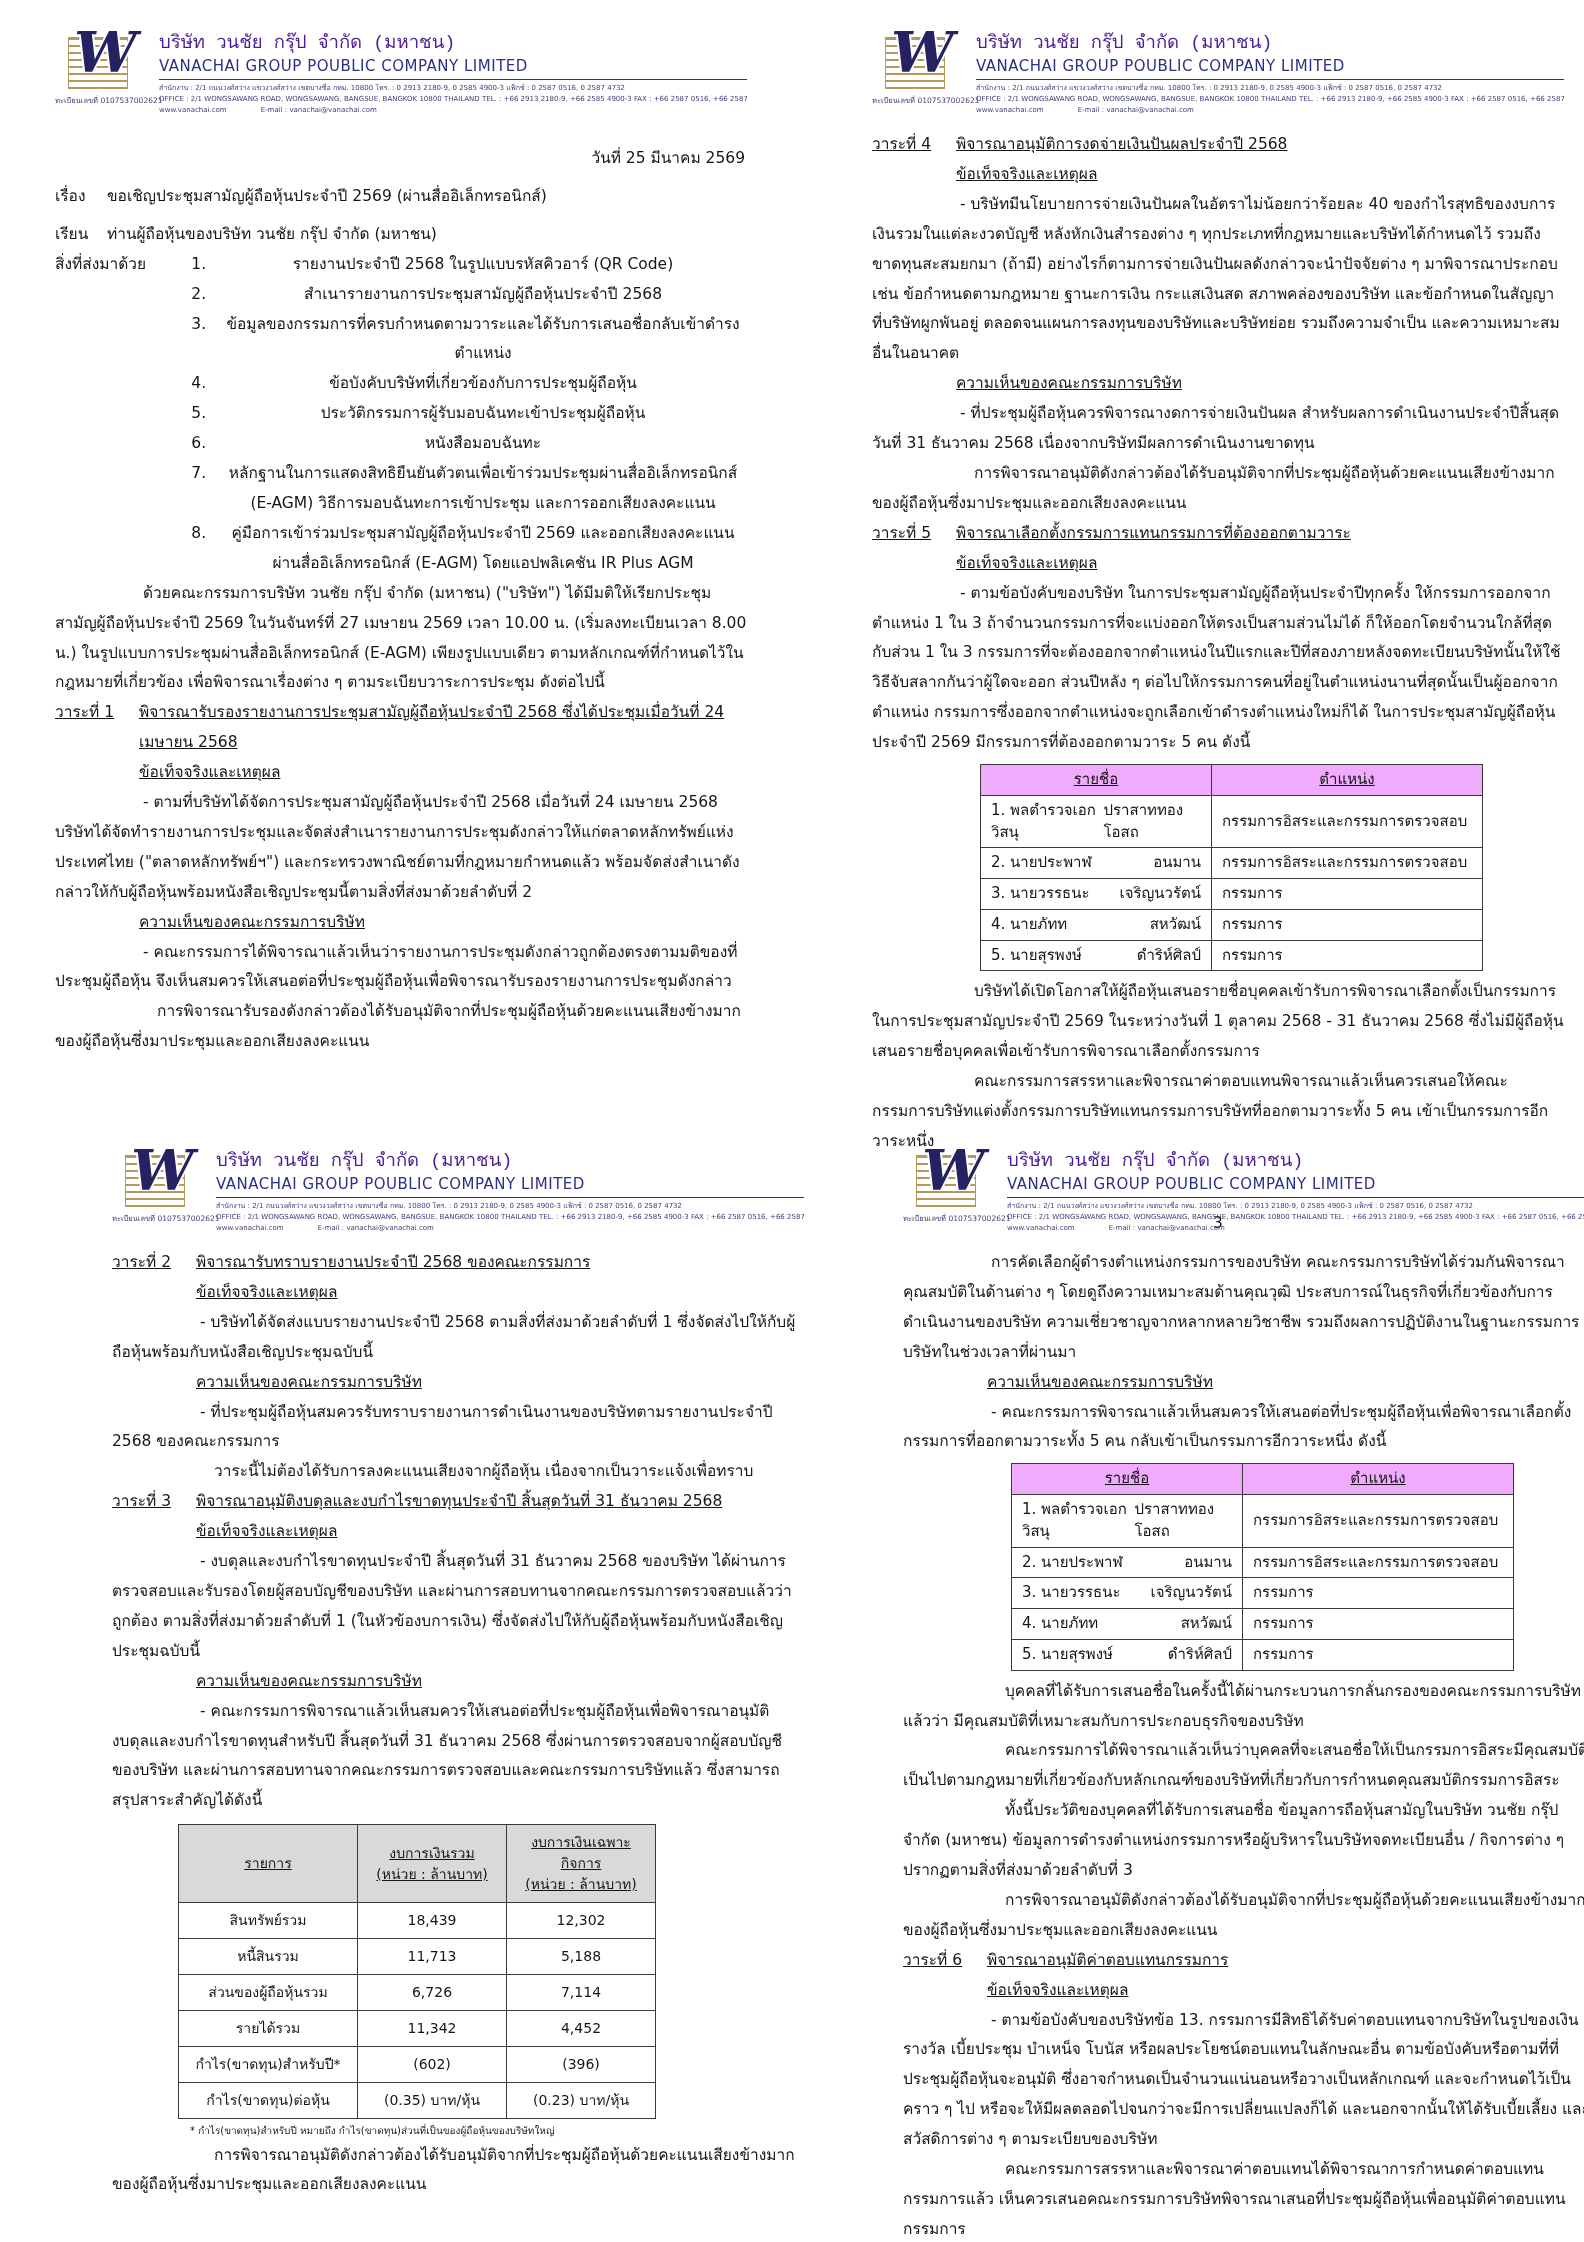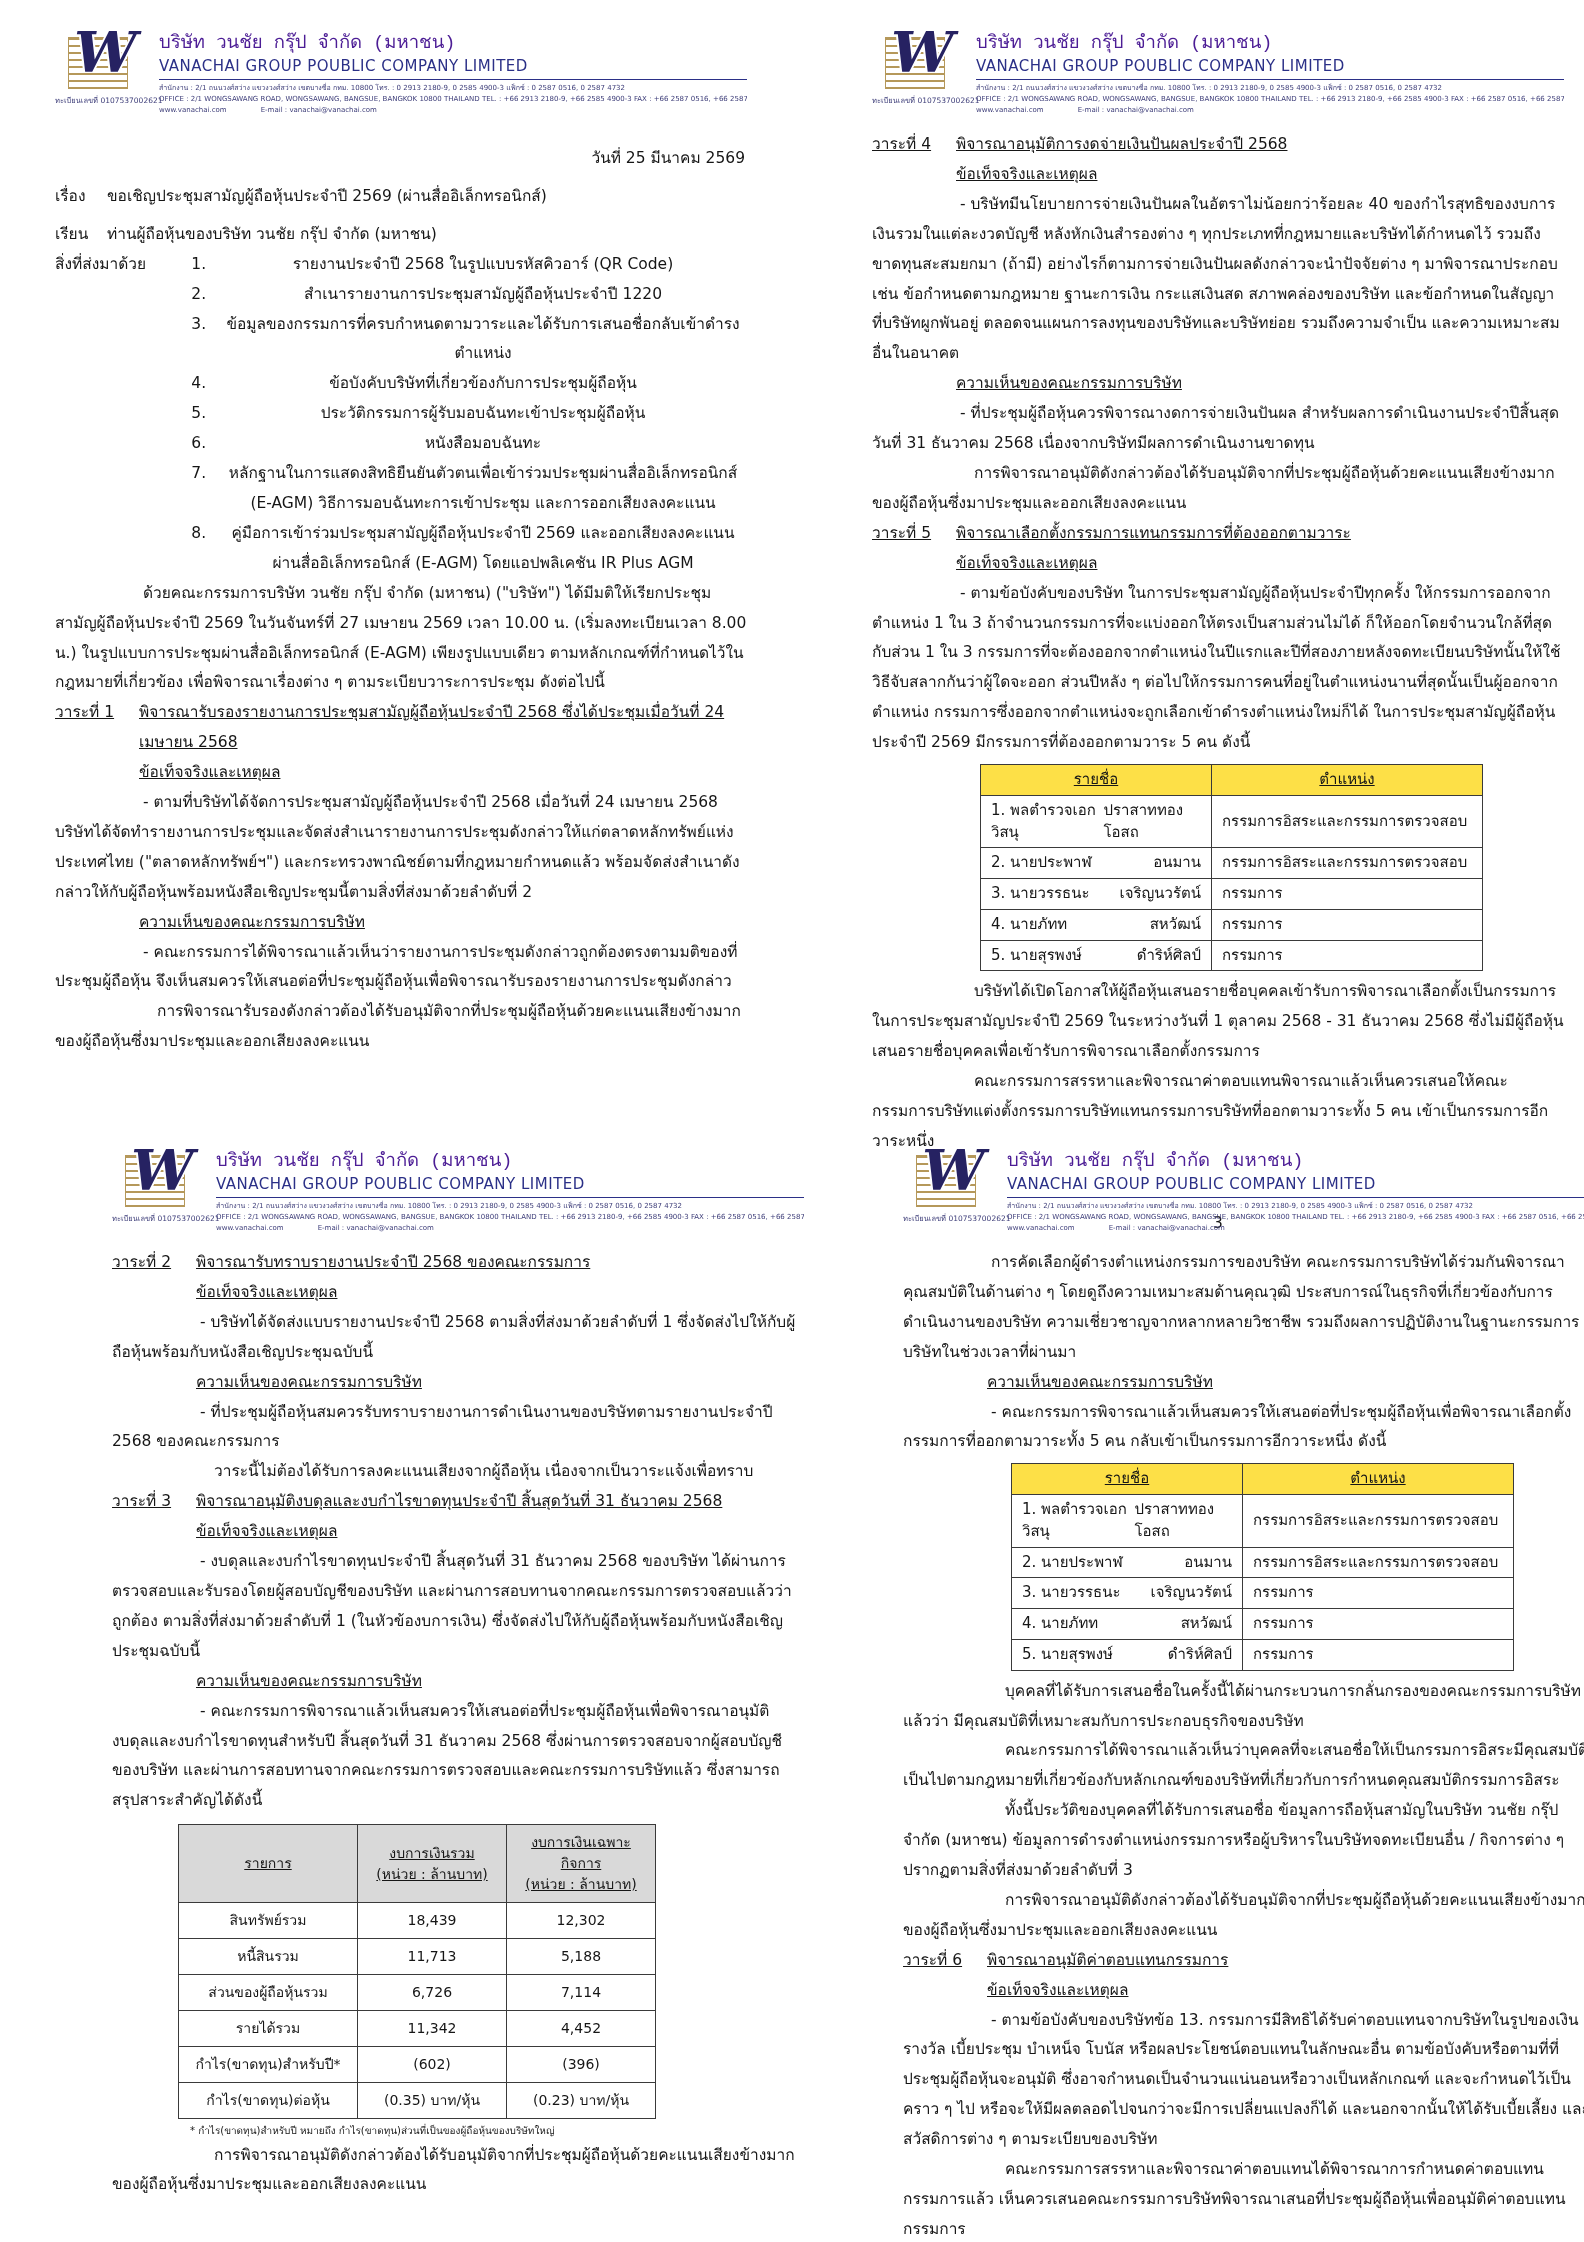--- a/index.html
+++ b/index.html
@@ -43,21 +43,21 @@
   .agenda{display:flex;}
   .agenda .a-lbl{width:84px;flex:none;text-decoration:underline;}
   .agenda .a-title{flex:1;text-decoration:underline;}
   .subhead{margin-left:84px;text-decoration:underline;}
   .pagenum{text-align:center;margin-top:52px;font-size:15px;}
 
   
   table{border-collapse:collapse;}
   .dir-table{margin:6px 0 6px 108px;font-size:15px;line-height:1.45;}
   .dir-table th,.dir-table td{border:1px solid #3a3a3a;padding:4px 10px;}
-  .dir-table th{background:#fde047;font-weight:normal;text-decoration:underline;text-align:center;}
+  .dir-table th{background:#f0abfc;font-weight:normal;text-decoration:underline;text-align:center;}
   .dir-table .c-name{width:210px;}
   .dir-table .c-pos{width:250px;}
   .name-split{display:flex;justify-content:space-between;gap:0;}
   
   .fin-table{margin:8px 0 2px 66px;font-size:14px;line-height:1.5;}
   .fin-table th,.fin-table td{border:1px solid #3a3a3a;padding:7px 10px;}
   .fin-table th{background:#d9d9d9;font-weight:normal;text-align:center;}
   .fin-table th .u{text-decoration:underline;display:block;}
   .fin-table .c-item{width:158px;text-align:center;}
   .fin-table .c-num{width:128px;text-align:center;}
@@ -97,21 +97,21 @@
   </div>
   <div class="kv">
     <span class="lbl">เรียน</span>
     <span>ท่านผู้ถือหุ้นของบริษัท วนชัย  กรุ๊ป จำกัด (มหาชน)</span>
   </div>
 
   <div class="enc">
     <div class="enc-label">สิ่งที่ส่งมาด้วย</div>
     <ol>
       <li>รายงานประจำปี 2568 ในรูปแบบรหัสคิวอาร์ (QR Code)</li>
-      <li>สำเนารายงานการประชุมสามัญผู้ถือหุ้นประจำปี 1220</li>
+      <li>สำเนารายงานการประชุมสามัญผู้ถือหุ้นประจำปี 2568</li>
       <li>ข้อมูลของกรรมการที่ครบกำหนดตามวาระและได้รับการเสนอชื่อกลับเข้าดำรงตำแหน่ง</li>
       <li>ข้อบังคับบริษัทที่เกี่ยวข้องกับการประชุมผู้ถือหุ้น</li>
       <li>ประวัติกรรมการผู้รับมอบฉันทะเข้าประชุมผู้ถือหุ้น</li>
       <li>หนังสือมอบฉันทะ</li>
       <li>หลักฐานในการแสดงสิทธิยืนยันตัวตนเพื่อเข้าร่วมประชุมผ่านสื่ออิเล็กทรอนิกส์ (E-AGM) วิธีการมอบฉันทะการเข้าประชุม และการออกเสียงลงคะแนน</li>
       <li>คู่มือการเข้าร่วมประชุมสามัญผู้ถือหุ้นประจำปี 2569 และออกเสียงลงคะแนนผ่านสื่ออิเล็กทรอนิกส์ (E-AGM) โดยแอปพลิเคชัน IR Plus AGM</li>
     </ol>
   </div>
 
   <p class="para">ด้วยคณะกรรมการบริษัท วนชัย กรุ๊ป จำกัด (มหาชน) ("บริษัท") ได้มีมติให้เรียกประชุมสามัญผู้ถือหุ้นประจำปี 2569 ในวันจันทร์ที่ 27 เมษายน 2569 เวลา 10.00 น. (เริ่มลงทะเบียนเวลา 8.00 น.) ในรูปแบบการประชุมผ่านสื่ออิเล็กทรอนิกส์ (E-AGM) เพียงรูปแบบเดียว ตามหลักเกณฑ์ที่กำหนดไว้ในกฎหมายที่เกี่ยวข้อง เพื่อพิจารณาเรื่องต่าง ๆ ตามระเบียบวาระการประชุม ดังต่อไปนี้</p>

